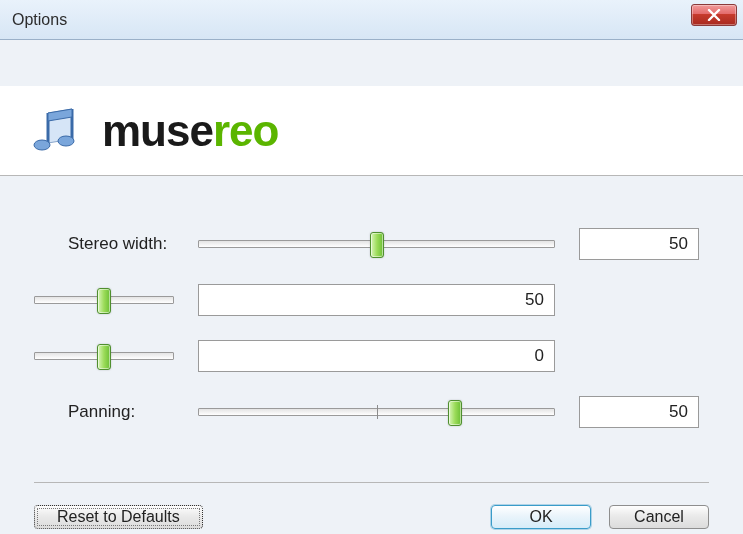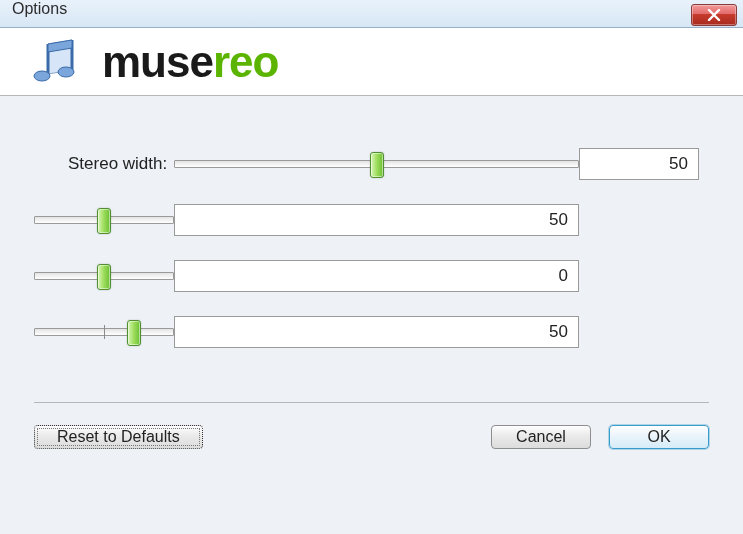--- a/index.html
+++ b/index.html
@@ -9,25 +9,25 @@
     font-size: 14px;
     color: #222;
     background: #eef2f7;
     width: 743px;
     height: 534px;
     overflow: hidden;
   }
 
   
   .titlebar {
-    height: 28px;
+    height: 40px;
     background: linear-gradient(to bottom, #e9f2fb 0%, #d7e6f5 100%);
     border-bottom: 1px solid #9ab0c8;
     display: flex;
-    align-items: flex-start;
+    align-items: center;
     padding: 0 8px 0 12px;
     position: relative;
   }
   .titlebar .title {
     font-size: 16px;
     color: #2c2c2c;
   }
   .close-btn {
     position: absolute;
     right: 6px;
@@ -39,45 +39,47 @@
     background: linear-gradient(to bottom, #f19a9a 0%, #e36a6a 45%, #c73b2d 46%, #a82a1f 100%);
     display: flex;
     align-items: center;
     justify-content: center;
     box-shadow: inset 0 0 0 1px rgba(255,255,255,0.35);
   }
   .close-btn svg { display: block; }
 
   
   .logo-strip {
-    height: 68px;
+    height: 90px;
     background: #ffffff;
     border-bottom: 1px solid #b7b7b7;
     display: flex;
     align-items: center;
     padding-left: 28px;
     gap: 18px;
+    margin-top: 46px;
   }
   .logo-text {
     font-size: 44px;
     font-weight: 700;
     letter-spacing: -1px;
   }
   .logo-text .dark { color: #1a1a1a; }
   .logo-text .green { color: #5bb500; }
 
   
   .main {
     background: #eef2f7;
     padding: 40px 44px 0 34px;
   }
   .row {
     display: grid;
     grid-template-columns: 140px 1fr 120px;
     align-items: center;
+    column-gap: 24px;
     height: 56px;
   }
   .row-label {
     font-size: 17px;
     color: #222;
     padding-left: 34px;
     white-space: nowrap;
   }
 
   
@@ -212,37 +214,38 @@
     <div class="track">
       <div class="tick"></div>
       <div class="thumb" style="left:50%"></div>
     </div>
     <div class="valbox">
         <span>0</span>
       </div>
   </div>
 
   <div class="row">
+    <div class="row-label">Panning:</div>
     <div class="track">
       <div class="tick"></div>
       <div class="thumb" style="left:72%"></div>
     </div>
     <div class="valbox">
         <span>50</span>
       </div>
   </div>
 
 </div>
 
 <hr class="sep">
 
 <div class="button-bar">
   <div class="btn focus">
     <span>Reset to Defaults</span>
   </div>
   <div class="spacer"></div>
+  <div class="btn default">
+    <span>OK</span>
+  </div>
   <div class="btn">
     <span>Cancel</span>
   </div>
-  <div class="btn default">
-    <span>OK</span>
-  </div>
 </div>
 
 </body></html>

